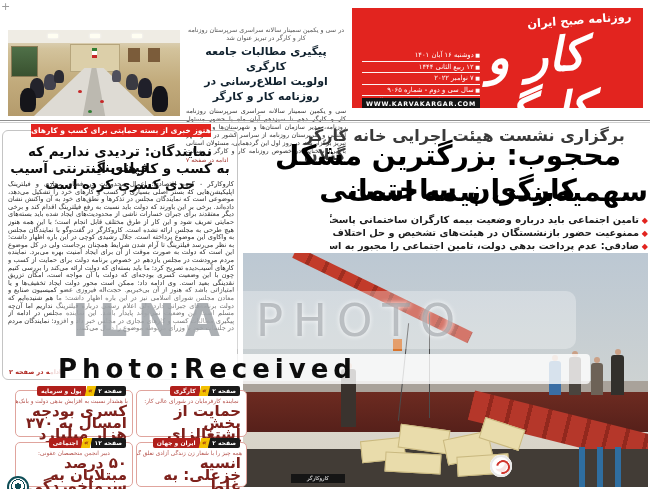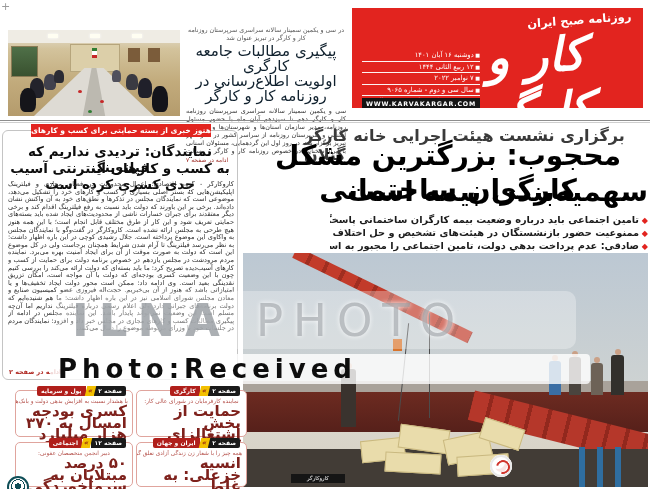--- a/index.html
+++ b/index.html
@@ -21,21 +21,21 @@
   .table { left:26px; top:38px; width:120px; height:48px; background:#dedbd4;
     clip-path:polygon(42% 0,58% 0,100% 100%,0 100%); }
   .runner { left:66px; top:38px; width:40px; height:48px; background:#bcb9b0;
     clip-path:polygon(44% 0,56% 0,78% 100%,22% 100%); }
   .person { border-radius:45% 45% 30% 30%; }
   .dot { width:4px; height:3px; border-radius:50%; }
 
   
   #top-story { left:186px; top:26px; width:160px; height:94px; }
   .ts-kicker { font-size:6.3px; color:#555; text-align:center; line-height:8px; }
-  .ts-title { font-size:15px; font-weight:normal; color:#10212e; text-align:center; line-height:15px; margin-top:2px; }
+  .ts-title { font-size:11px; font-weight:bold; color:#10212e; text-align:center; line-height:15px; margin-top:2px; }
   .ts-body { margin-top:3px; font-size:6.4px; line-height:8px; color:#333; text-align:justify; height:48px; overflow:hidden; }
   .ts-more { font-size:6px; color:#9e2b25; text-align:left; margin-top:1px; }
 
   
   #masthead { left:352px; top:8px; width:291px; height:100px; background:#e2241f; overflow:hidden; }
   .mh-tagline { right:12px; top:5px; color:#fff; font-size:11.5px; font-weight:bold; transform:rotate(-4deg); }
   .mh-title { right:6px; top:20px; width:200px; color:#fff; font-size:47px; font-weight:bold; font-style:italic;
     text-align:center; transform:rotate(-3deg); letter-spacing:-2px; }
   .mh-info { left:10px; top:42px; width:118px; direction:rtl; }
   .mh-info .row { color:#fff; font-size:6.8px; line-height:8.6px; border-bottom:1px solid rgba(255,255,255,.95);

